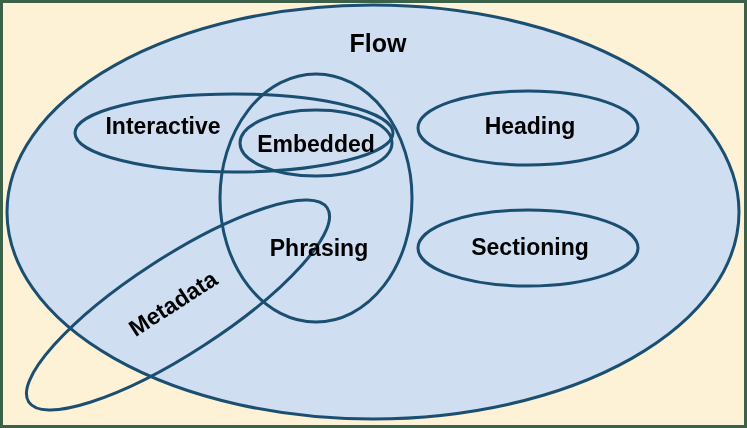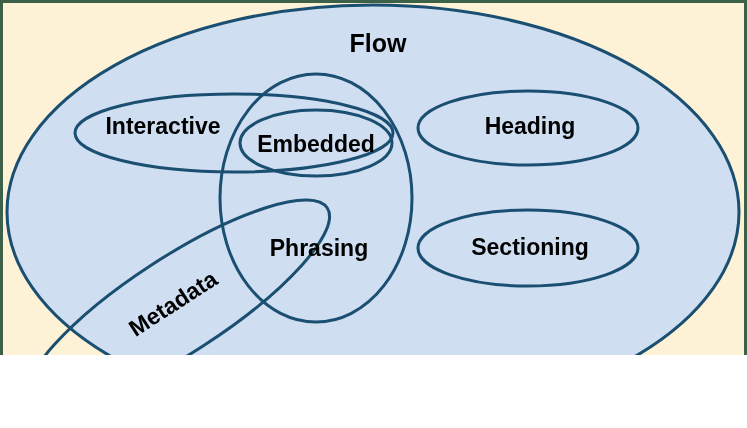--- a/index.html
+++ b/index.html
@@ -3,21 +3,21 @@
 <meta charset="utf-8">
 <style>
   html, body {
     margin: 0;
     padding: 0;
     background: #ffffff;
   }
   #stage {
     position: relative;
     width: 747px;
-    height: 355px;
+    height: 428px;
     overflow: hidden;
     font-family: "Liberation Sans", sans-serif;
   }
   #stage svg {
     display: block;
     width: 747px;
     height: 428px;
   }
   .ell-label {
     font-family: "Liberation Sans", sans-serif;

